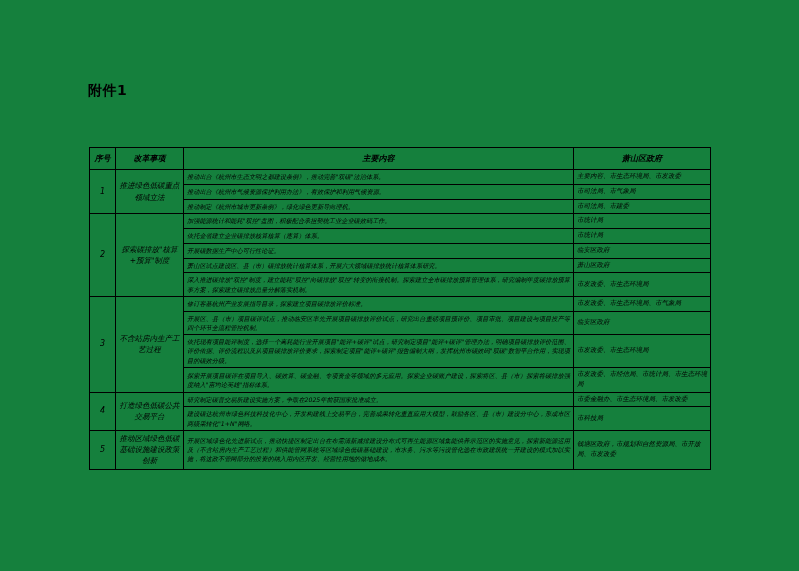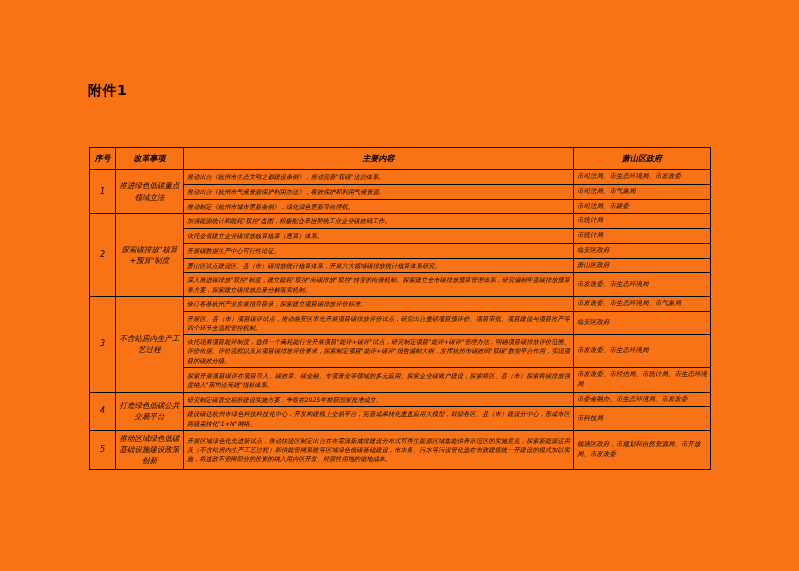--- a/index.html
+++ b/index.html
@@ -11,21 +11,21 @@
     height: 571px;
     background: #ffffff;
     font-family: "DejaVu Sans", "Liberation Sans", sans-serif;
     color: #000000;
     overflow: hidden;
   }
   .page {
     position: relative;
     width: 799px;
     height: 571px;
-    background: #f97316;
+    background: #15803d;
   }
   .attachment-label {
     position: absolute;
     left: 88px;
     top: 82px;
     font-size: 14px;
     font-weight: bold;
     letter-spacing: 0.5px;
   }
   .doc-title {
@@ -116,21 +116,21 @@
         <th>改革事项</th>
         <th>主要内容</th>
         <th>萧山区政府</th>
       </tr>
     </thead>
     <tbody>
         <tr>
           <td class="cell-no" rowspan="3">1</td>
           <td class="cell-item" rowspan="3">推进绿色低碳重点领域立法</td>
           <td class="cell-content">推动出台《杭州市生态文明之都建设条例》，推动完善"双碳"法治体系。</td>
-          <td class="cell-unit">市司法局、市生态环境局、市发改委</td>
+          <td class="cell-unit">主要内容、市生态环境局、市发改委</td>
         </tr>
         <tr class="sub-row">
           <td class="cell-content">推动出台《杭州市气候资源保护利用办法》，有效保护和利用气候资源。</td>
           <td class="cell-unit">市司法局、市气象局</td>
         </tr>
         <tr class="sub-row">
           <td class="cell-content">推动制定《杭州市城市更新条例》，绿化绿色更新导向理机。</td>
           <td class="cell-unit">市司法局、市建委</td>
         </tr>
         <tr>

